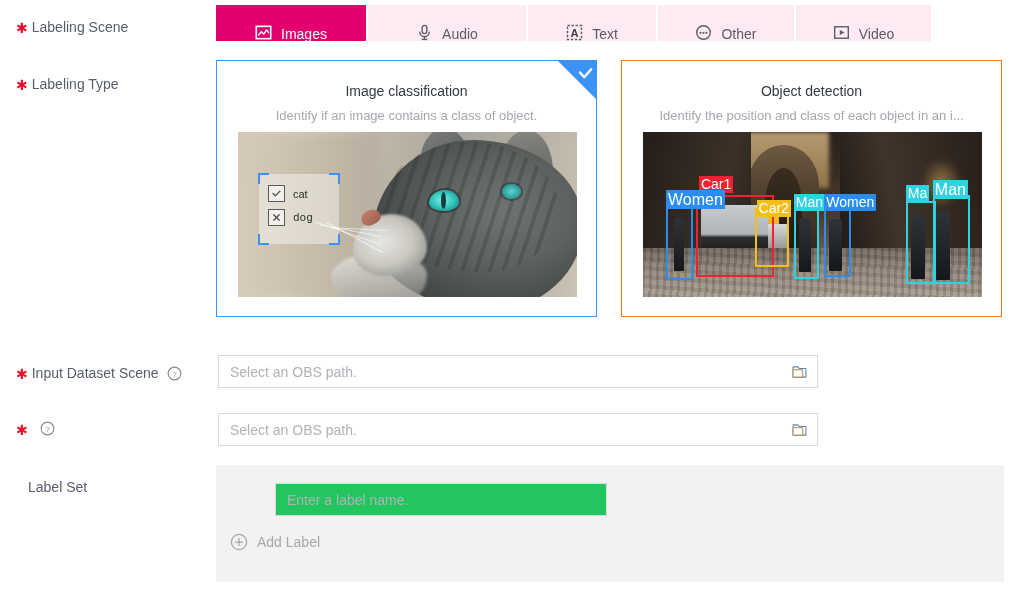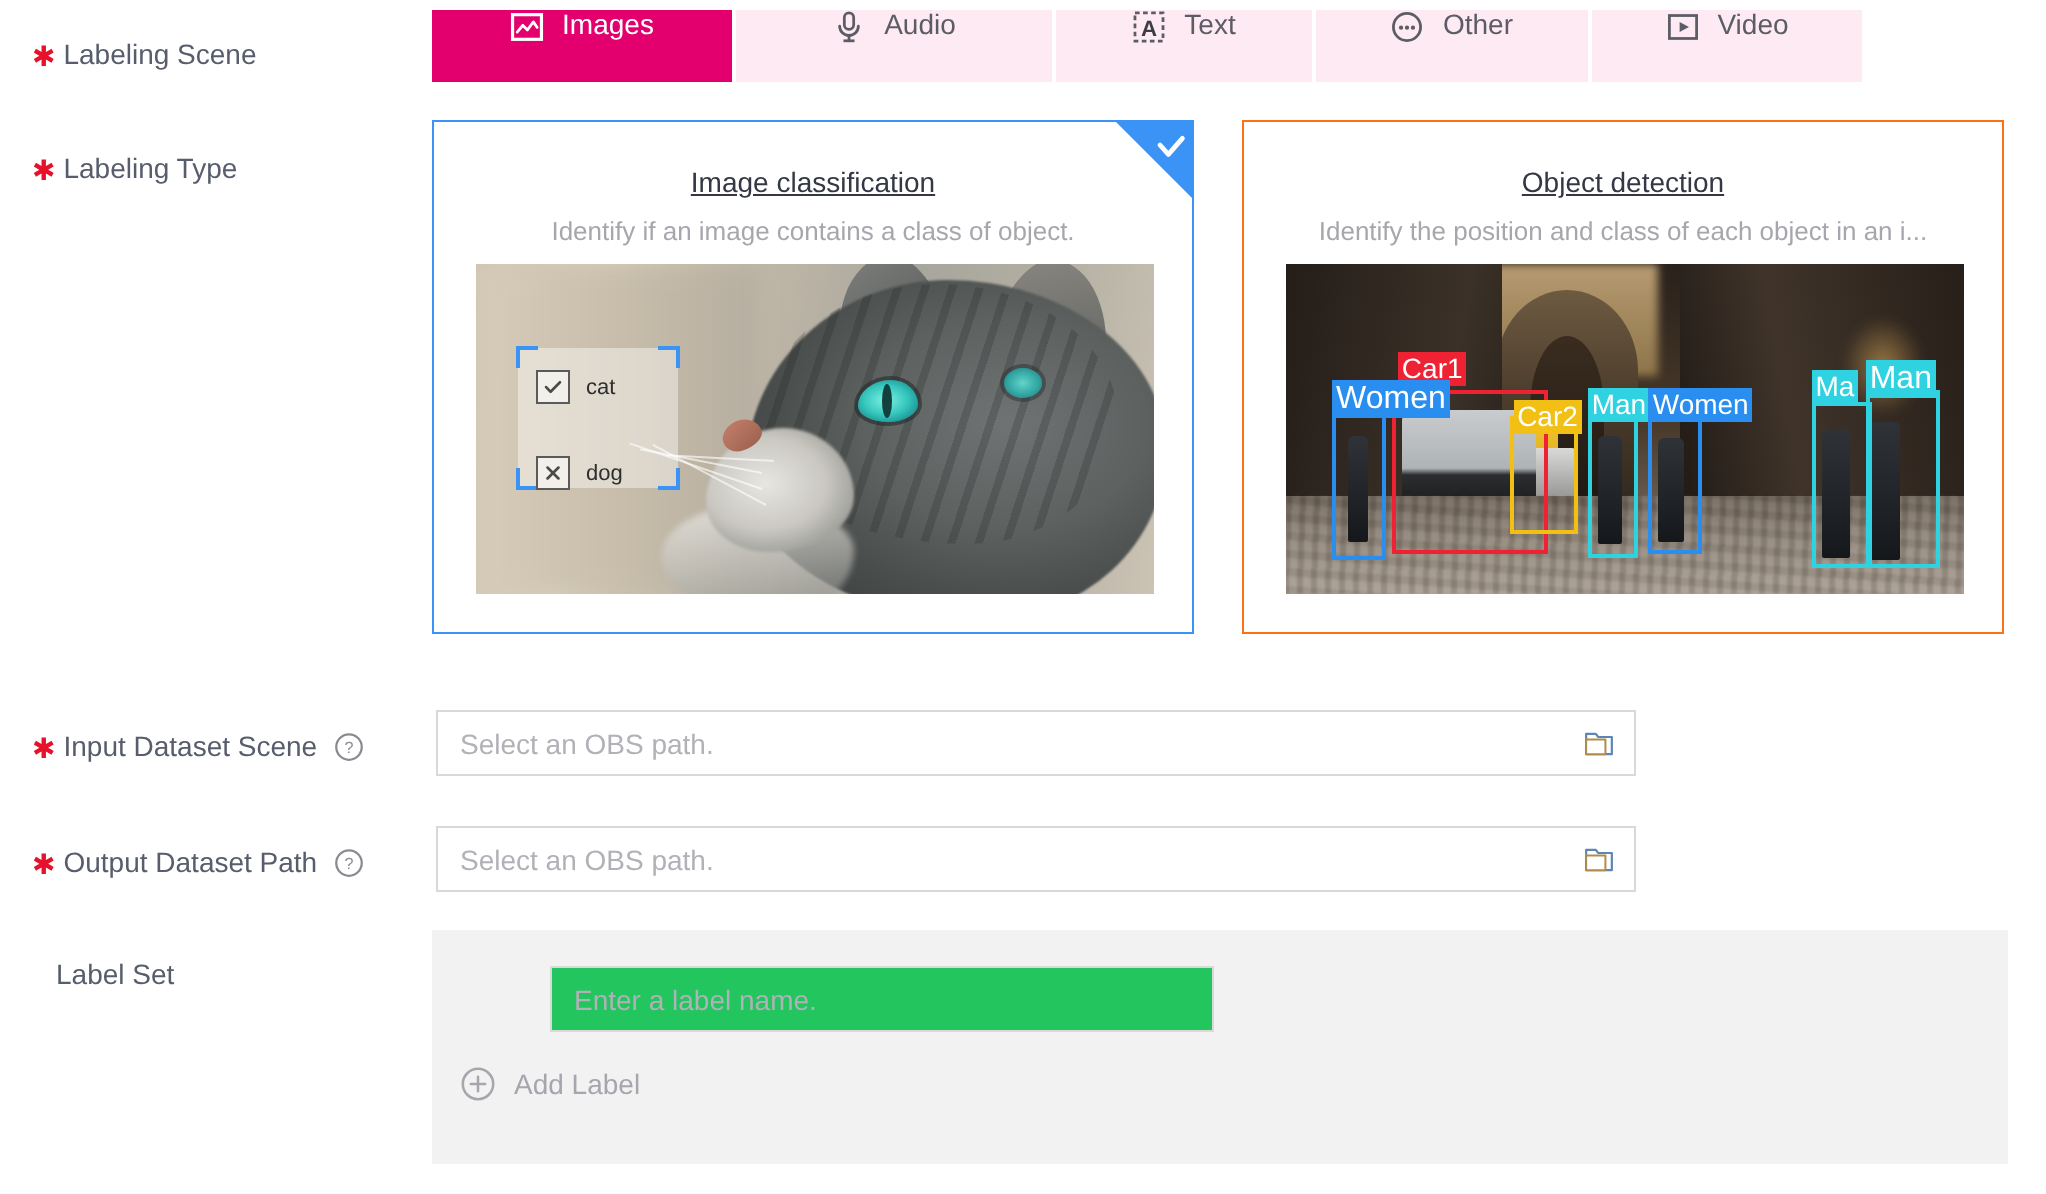--- a/index.html
+++ b/index.html
@@ -27,21 +27,21 @@
     width: 15px; height: 15px; margin-left: 8px; flex: 0 0 auto;
     display: inline-flex; align-items: center; justify-content: center;
   }
 
   
   .tabbar {
     position: absolute; left: 216px; top: 5px;
     display: flex; height: 36px; overflow: hidden;
   }
   .tab {
-    display: flex; align-items: flex-start; justify-content: center;
+    display: flex; align-items: flex-end; justify-content: center;
     gap: 9px; height: 36px;
     background: #fdeaf2; color: #5c5c66;
     font-size: 14px; cursor: pointer;
     border-right: 2px solid #ffffff;
     padding: 0 10px;
   }
   .tab:last-child { border-right: none; }
   .tab.active { background: #e3006e; color: #ffffff; }
   .tab .tab-ico { width: 17px; height: 17px; display: block; flex: 0 0 auto; }
   .tab-label { line-height: 1; }
@@ -49,21 +49,21 @@
   
   .cards { position: absolute; left: 216px; top: 60px; display: flex; gap: 24px; }
   .card {
     position: relative; width: 381px; height: 257px;
     background: #ffffff; border: 1px solid #f97316;
     overflow: hidden;
   }
   .card.selected { border: 1px solid #3b93f5; }
   .card-title {
     text-align: center; font-size: 14px; color: #333844;
-    margin-top: 21px; line-height: 18px; text-decoration: underline;
+    margin-top: 21px; line-height: 18px;
   }
   .card-desc {
     text-align: center; font-size: 13px; color: #a6a6ad;
     margin-top: 7px; line-height: 18px;
     white-space: nowrap; overflow: hidden; text-overflow: ellipsis;
     padding: 0 10px;
   }
   .corner-check {
     position: absolute; right: 0; top: 0; width: 38px; height: 38px;
   }
@@ -156,21 +156,21 @@
   }
   .cls-panel .brk.tl { left: -1px; top: -1px; border-right: 0; border-bottom: 0; }
   .cls-panel .brk.tr { right: -1px; top: -1px; border-left: 0; border-bottom: 0; }
   .cls-panel .brk.bl { left: -1px; bottom: -1px; border-right: 0; border-top: 0; }
   .cls-panel .brk.br { right: -1px; bottom: -1px; border-left: 0; border-top: 0; }
   .cls-item {
     position: absolute; left: 9px; display: flex; align-items: center; gap: 8px;
     font-size: 11px; color: #2e2e2e;
   }
   .cls-item.one { top: 11px; }
-  .cls-item.two { top: 54px; }
+  .cls-item.two { top: 35px; font-family: Liberation Mono, monospace; }
   .cls-box {
     width: 17px; height: 17px; border: 1.5px solid #5a5a5a;
     background: rgba(255,255,255,.55);
     display: flex; align-items: center; justify-content: center;
   }
 
   
   .street { position: absolute; inset: 0; background:
       linear-gradient(180deg,#2a211b 0%, #3a2e23 26%, #4a3b2c 50%, #6a5e52 74%, #8d8277 100%); }
   .st-sky { position: absolute; left: 29%; top: 0; width: 26%; height: 34%;
@@ -459,21 +459,20 @@
       <svg width="17" height="17" viewBox="0 0 18 18">
         <path d="M2.2 3.6h5.1l1.3 1.7h7.2v9.1H2.2z" fill="#ffffff" stroke="#5d86b5" stroke-width="1.15" stroke-linejoin="round"></path>
         <path d="M2.2 6.6h10.2v7.8H2.2z" fill="#ffffff" stroke="#b08b4a" stroke-width="1.05" stroke-linejoin="round"></path>
       </svg>
     </span>
   </div>
 
   <div class="row" style="left:16px; top:421px;">
     <span class="label">
       <span class="req">✱</span>
-      <span>Output Dataset Path</span>
       <span class="help-icon">
         <svg width="15" height="15" viewBox="0 0 16 16">
           <circle cx="8" cy="8" r="6.8" fill="none" stroke="#8a8a93" stroke-width="1.2"></circle>
           <text x="8" y="11.4" text-anchor="middle" font-family="Liberation Sans, sans-serif" font-size="8.6" fill="#8a8a93">?</text>
         </svg>
       </span>
     </span>
   </div>
   <div class="field" style="position:absolute; left:218px; top:413px;">
     <input type="text" value="" placeholder="Select an OBS path." style="">

